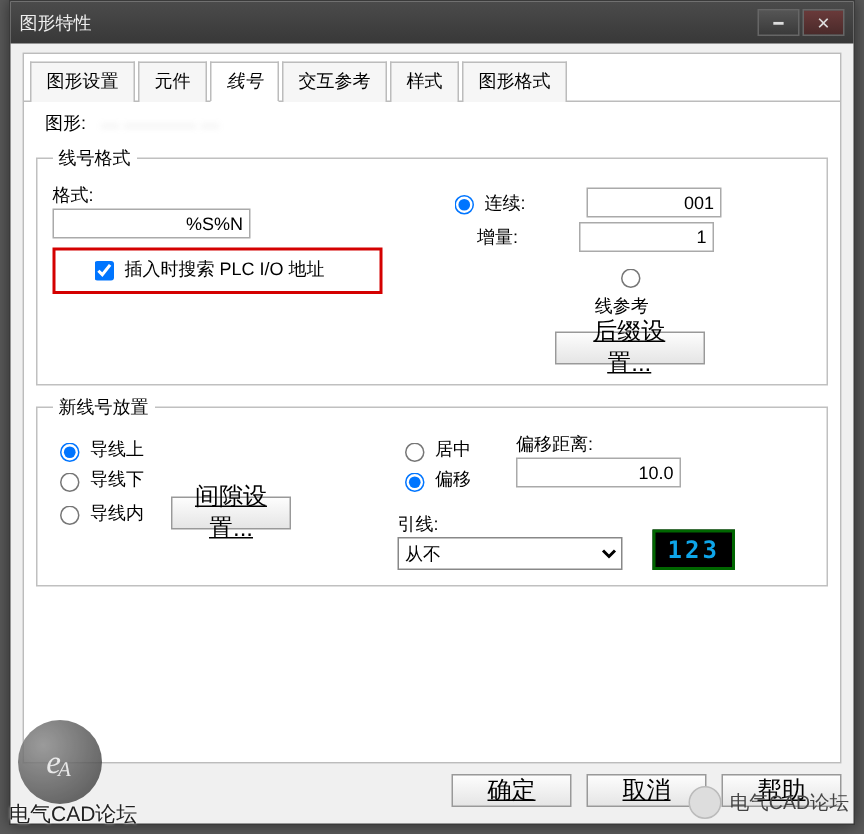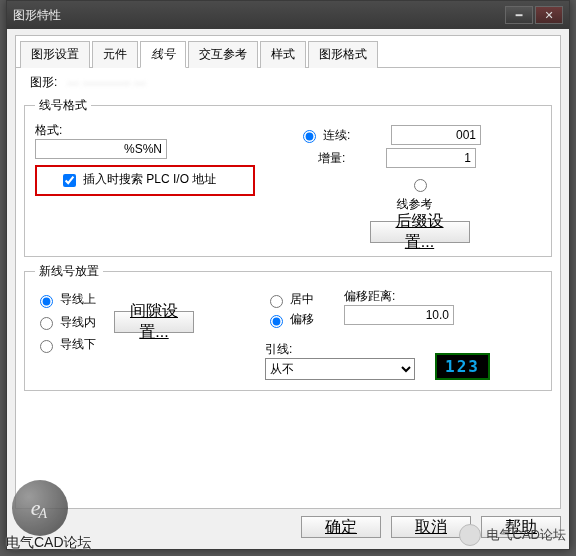--- a/index.html
+++ b/index.html
@@ -233,26 +233,26 @@
     <fieldset>
       <legend>新线号放置</legend>
       <div class="cols">
         <div class="col" style="flex:0 0 210px">
           <div class="grp">
             <input type="radio" name="linepos" checked="" style="">
             <span>导线上</span>
           </div>
           <div class="grp">
             <input type="radio" name="linepos" style="">
+            <span>导线下</span>
+          </div>
+          <div class="grp">
+            <input type="radio" name="linepos" style="">
             <span style="width:50px">导线内</span>
             <button class="btn" style="width:80px">间隙设置...</button>
-          </div>
-          <div class="grp">
-            <input type="radio" name="linepos" style="">
-            <span>导线下</span>
           </div>
         </div>
         <div class="col">
           <div style="display:flex; gap:30px;">
             <div>
               <div class="grp">
                 <input type="radio" name="align" style="">
                 <span>居中</span>
               </div>
               <div class="grp">

